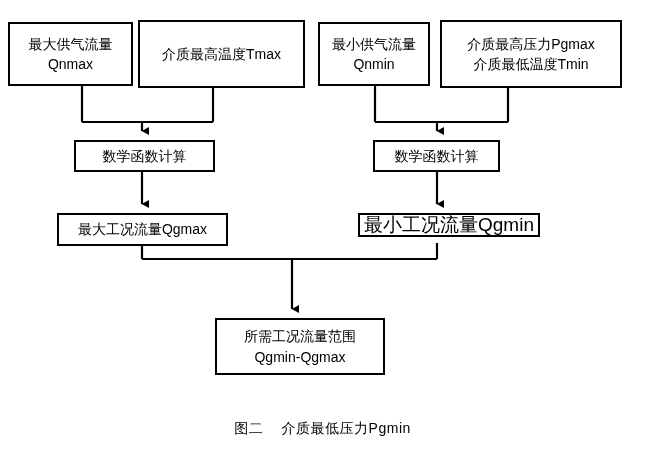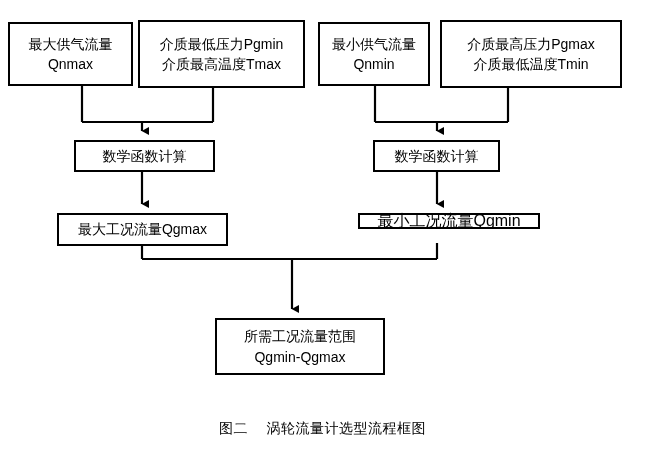--- a/index.html
+++ b/index.html
@@ -46,21 +46,21 @@
   
   .n-qnmax  { left: 8px;   top: 22px;  width: 125px; height: 64px; font-size: 14px; }
   .n-pgmin  { left: 138px; top: 20px;  width: 167px; height: 68px; font-size: 14px; }
   .n-qnmin  { left: 318px; top: 22px;  width: 112px; height: 64px; font-size: 14px; }
   .n-pgmax  { left: 440px; top: 20px;  width: 182px; height: 68px; font-size: 14px; }
   
   .n-calc-l { left: 74px;  top: 140px; width: 141px; height: 32px; font-size: 14px; }
   .n-calc-r { left: 373px; top: 140px; width: 127px; height: 32px; font-size: 14px; }
   
   .n-qgmax  { left: 57px;  top: 213px; width: 171px; height: 33px; font-size: 14px; }
-  .n-qgmin  { left: 358px; top: 213px; width: 182px; height: 16px; font-size: 16px; }
+  .n-qgmin  { left: 358px; top: 213px; width: 182px; height: 24px; font-size: 19px; }
   
   .n-range  { left: 215px; top: 318px; width: 170px; height: 57px; font-size: 14px; }
 
   .caption {
     position: absolute;
     left: 0;
     top: 420px;
     width: 645px;
     text-align: center;
     font-size: 14px;
@@ -103,21 +103,20 @@
       <path d="M292,259 L292,309" marker-end="url(#arrowhead)"></path>
     </g>
   </svg>
 
   <div class="node n-qnmax">
     <span class="line1">最大供气流量</span>
     <span class="line2">Qnmax</span>
   </div>
 
   <div class="node n-pgmin">
-    <span class="line1">介质最低压力Pgmin</span>
     <span class="line2">介质最高温度Tmax</span>
   </div>
 
   <div class="node n-qnmin">
     <span class="line1">最小供气流量</span>
     <span class="line2">Qnmin</span>
   </div>
 
   <div class="node n-pgmax">
     <span class="line1">介质最高压力Pgmax</span>
@@ -140,16 +139,16 @@
     <span class="line1">最小工况流量Qgmin</span>
   </div>
 
   <div class="node n-range">
     <span class="line1">所需工况流量范围</span>
     <span class="line2">Qgmin-Qgmax</span>
   </div>
 
   <div class="caption">
     <span class="cap-label">图二</span>
-    <span class="cap-text">涡轮流量计选型流程框图</span>
+    <span class="cap-text">介质最低压力Pgmin</span>
   </div>
 
 </div>
 
 </body></html>

